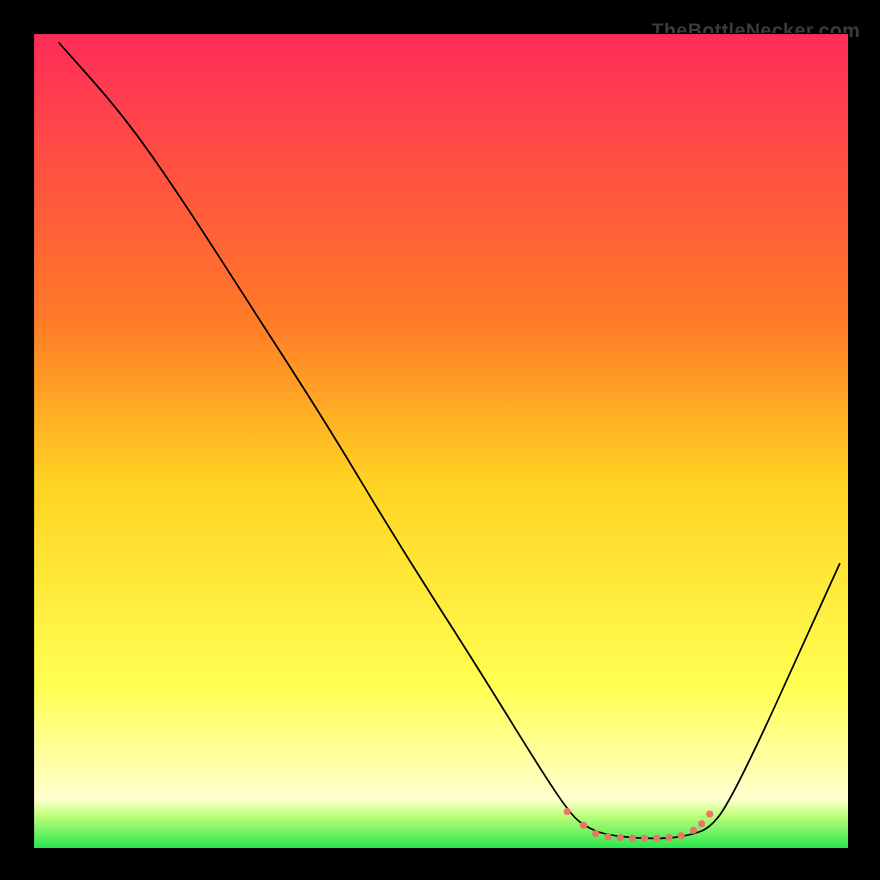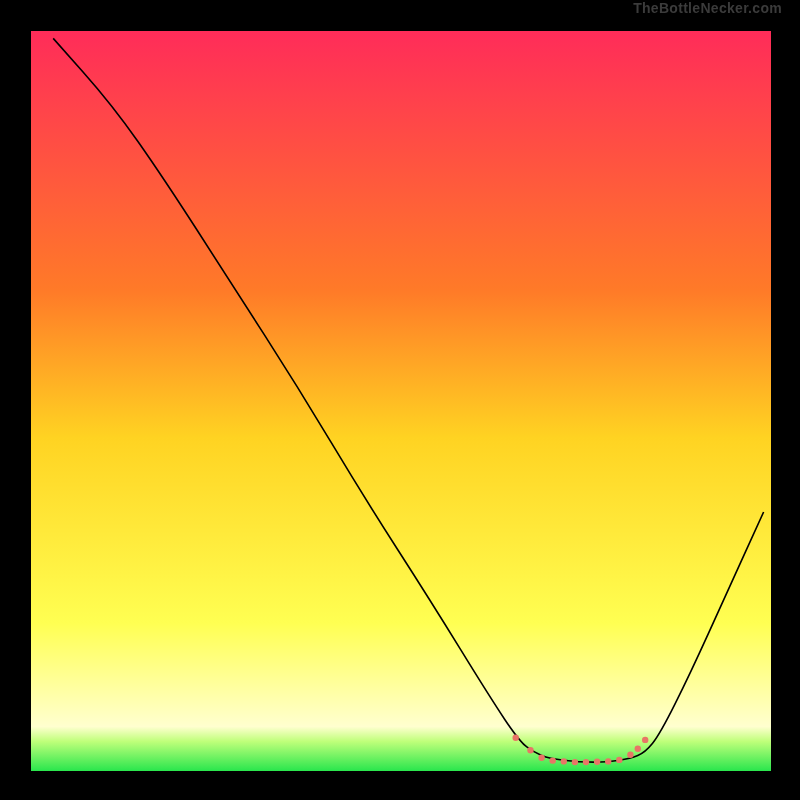--- a/index.html
+++ b/index.html
@@ -13,24 +13,24 @@
   }
   .container {
     width: 800px;
     height: 800px;
     position: relative;
     background: #000;
     box-sizing: border-box;
   }
   .watermark {
     position: absolute;
-    top: 0;
+    top: 18px;
     right: 18px;
     color: #3b3b3b;
-    font-size: 14px;
+    font-size: 18px;
     font-weight: 700;
     letter-spacing: 0.3px;
   }
   .plot {
     position: absolute;
     left: 30px;
     top: 30px;
     width: 740px;
     height: 740px;
     border: 1px solid #000;

